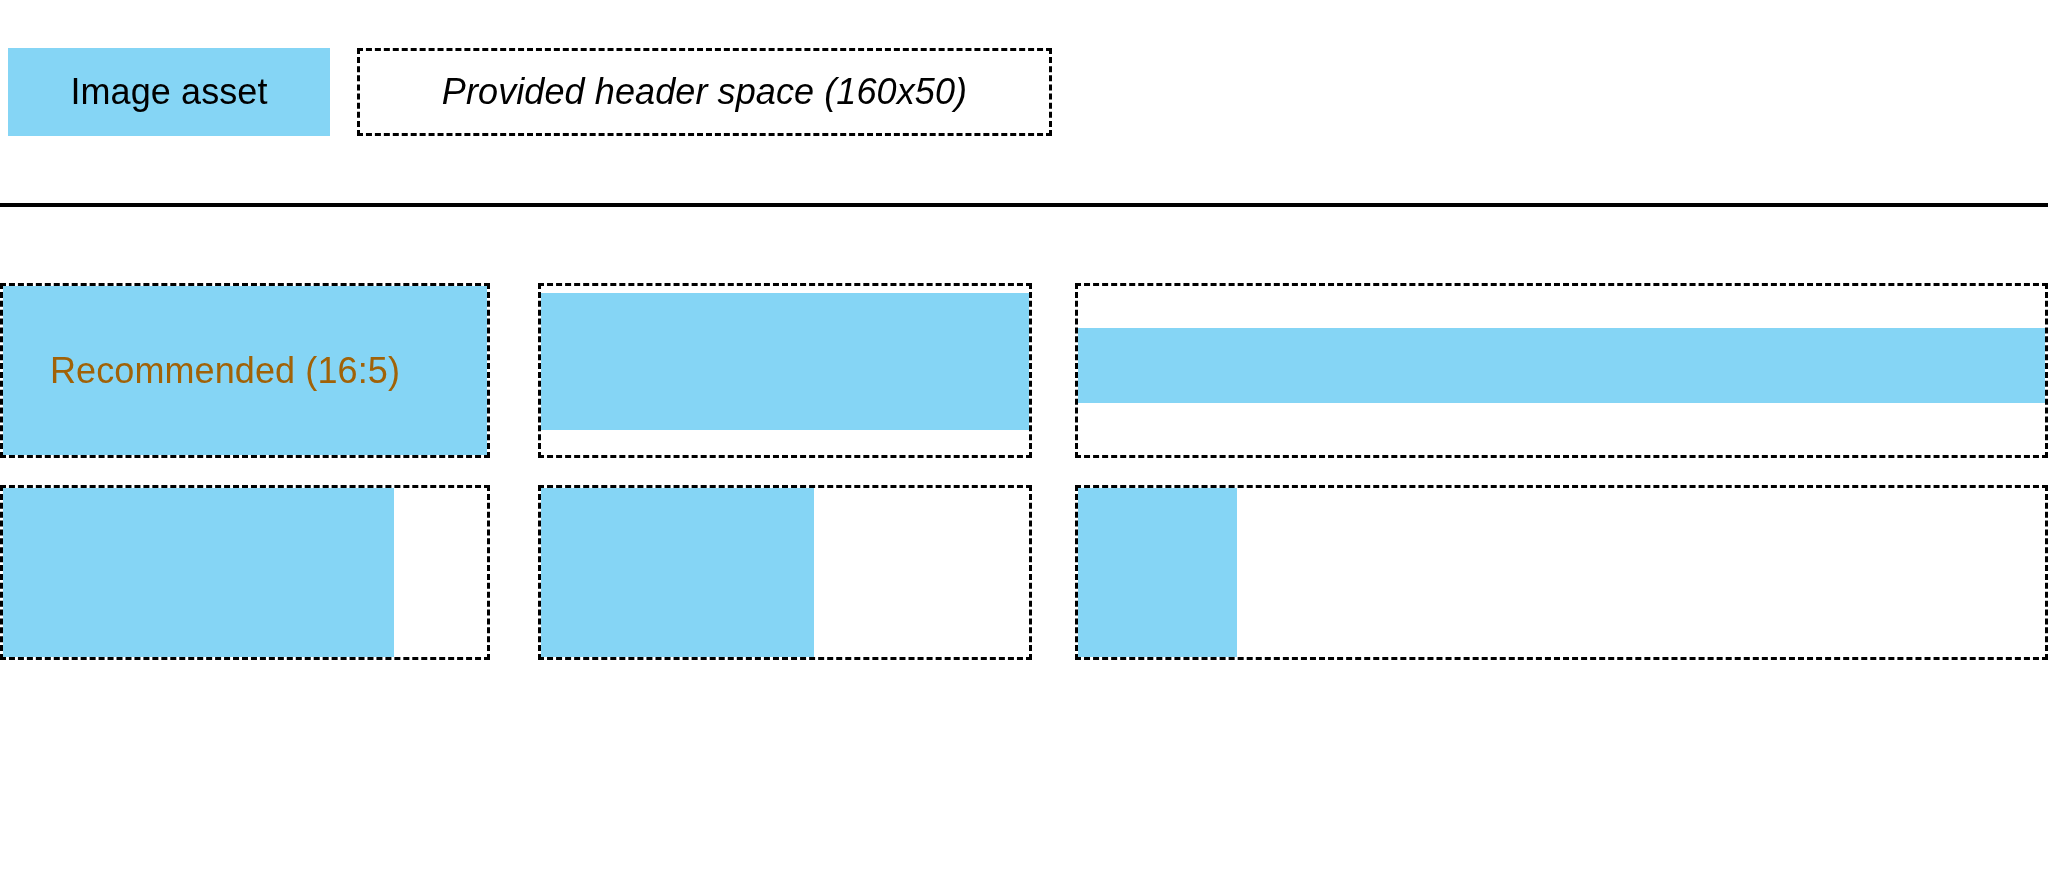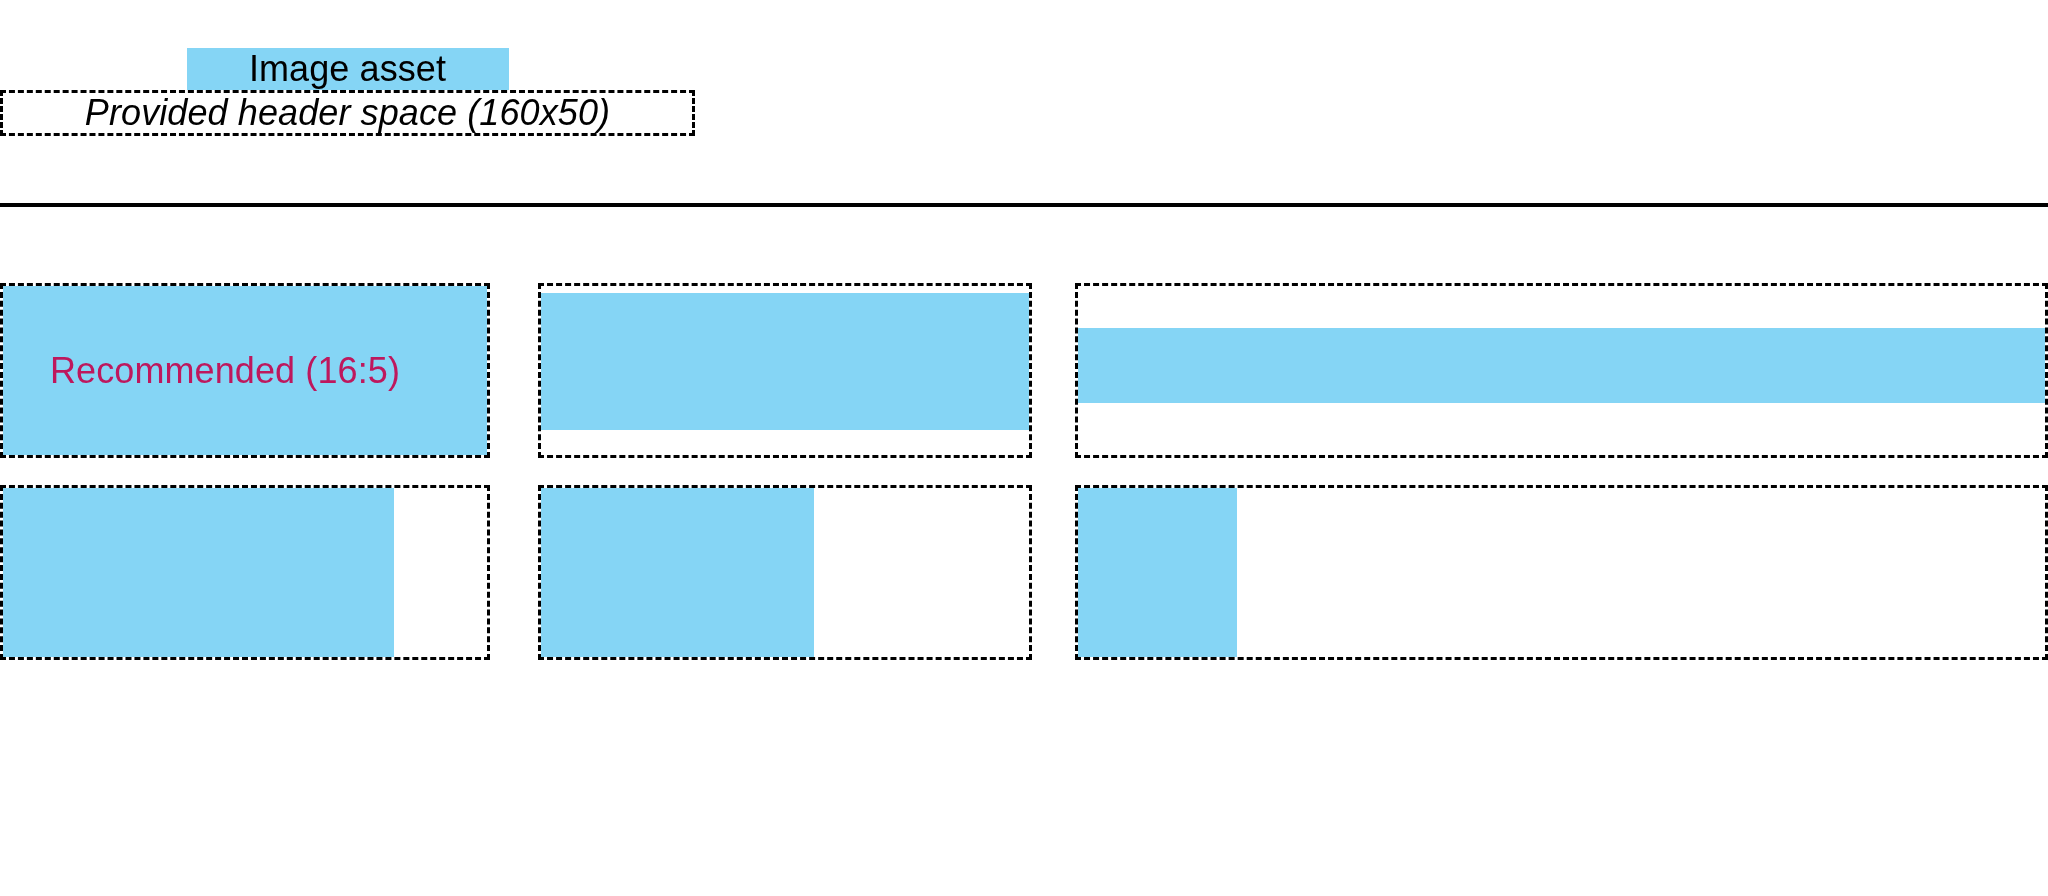--- a/index.html
+++ b/index.html
@@ -17,26 +17,25 @@
     position: relative;
     width: 2048px;
     height: 896px;
     background: #ffffff;
     overflow: hidden;
   }
 
   
   .legend-row {
     position: absolute;
-    left: 0;
+    left: 8px;
     top: 48px;
     height: 88px;
     display: flex;
-    align-items: center;
-    flex-direction: column;
+    align-items: flex-start;
   }
 
   .swatch {
     width: 322px;
     height: 88px;
     background: #85D5F5;
     display: flex;
     align-items: center;
     justify-content: center;
     box-sizing: border-box;
@@ -119,21 +118,21 @@
   }
 
   .frame-label {
     position: absolute;
     left: 47px;
     top: 50%;
     transform: translateY(-50%);
     font-size: 36px;
     line-height: 1;
     letter-spacing: 0.1px;
-    color: #be185d;
+    color: #a16207;
     white-space: nowrap;
     z-index: 2;
   }
 
   
   .r1 { height: 175px; }
   .r1.c1 { width: 490px; }
   .r1.c2 { width: 494px; }
   .r1.c3 { width: 973px; }
 

